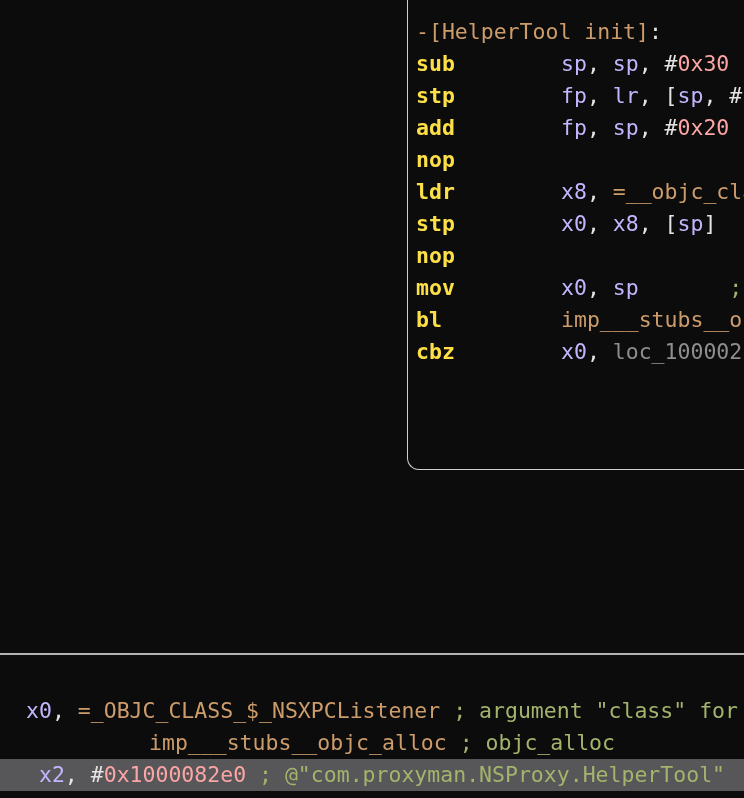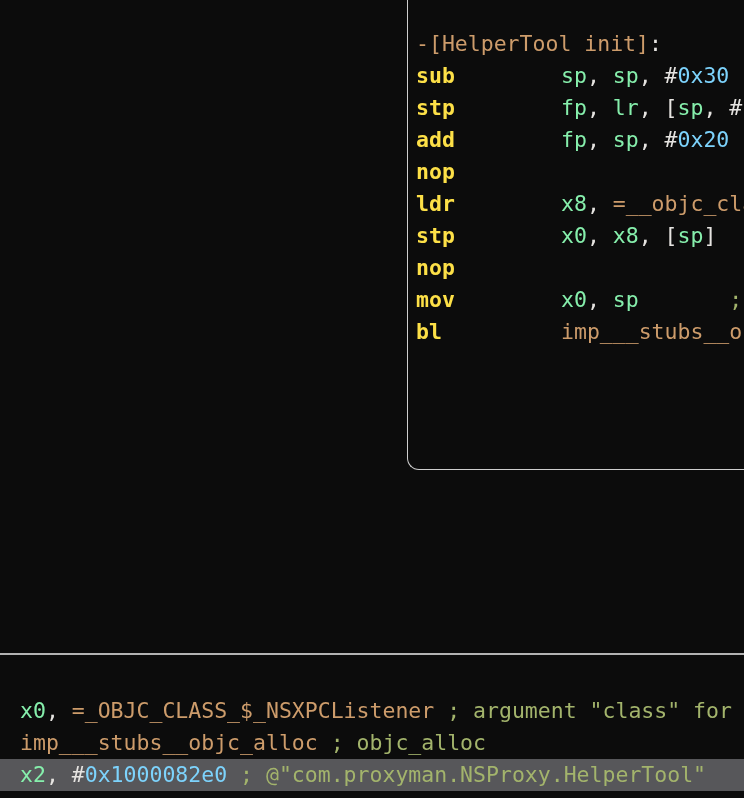--- a/index.html
+++ b/index.html
@@ -12,74 +12,76 @@
     font-size:21.5px;
   }
   .panel{
     position:absolute;
     top:0;left:407px;right:0;
     height:470px;
     border-left:1.5px solid #cfcfcf;
     border-bottom:1.5px solid #cfcfcf;
     border-bottom-left-radius:12px;
     box-sizing:border-box;
-    padding:28px 0 0 8px;
+    padding:16px 0 0 8px;
     overflow:hidden;
     background:#0c0c0c;
   }
   .line{
     height:32px;
     line-height:32px;
     white-space:pre;
     overflow:visible;
   }
   .mn{
     display:inline-block;
     width:145px;
     font-weight:700;
     color:#fde047;
   }
   .c-wh{color:#e6e4e1;}
-  .c-reg{color:#86efac;}
-  .c-imm{color:#7dd3fc;margin-top:29px;}
+  .c-reg{color:#c4b5fd;}
+  .c-imm{color:#fca5a5;margin-top:29px;}
   .c-sym{color:#cd9c6b;}
   .c-com{color:#a3b46c;}
   .c-loc{color:#8e8e8e;}
   .divider{
     position:absolute;
     left:0;top:653px;
     width:100%;height:2px;
     background:#b3b3b3;
   }
   .bottom{
     position:absolute;
     left:0;top:695px;right:0;
     overflow:hidden;
   }
   .bottom .line{
     padding-left:20px;
+    text-align:center;
   }
   .bottom .line.hl{
     background:#57575a;
   }
 </style>
 </head>
 <body>
 
 <div class="panel" id="panel">
     <div class="line"><span class="c-sym">-[HelperTool init]</span><span class="c-wh">:</span></div>
     <div class="line"><span class="mn">sub</span><span class="c-reg">sp</span><span class="c-wh">, </span><span class="c-reg">sp</span><span class="c-wh">, </span><span class="c-wh">#</span><span class="c-imm">0x30</span></div>
     <div class="line"><span class="mn">stp</span><span class="c-reg">fp</span><span class="c-wh">, </span><span class="c-reg">lr</span><span class="c-wh">, </span><span class="c-wh">[</span><span class="c-reg">sp</span><span class="c-wh">, </span><span class="c-wh">#</span></div>
     <div class="line"><span class="mn">add</span><span class="c-reg">fp</span><span class="c-wh">, </span><span class="c-reg">sp</span><span class="c-wh">, </span><span class="c-wh">#</span><span class="c-imm">0x20</span></div>
     <div class="line"><span class="mn">nop</span></div>
     <div class="line"><span class="mn">ldr</span><span class="c-reg">x8</span><span class="c-wh">, </span><span class="c-sym">=__objc_cla</span></div>
     <div class="line"><span class="mn">stp</span><span class="c-reg">x0</span><span class="c-wh">, </span><span class="c-reg">x8</span><span class="c-wh">, </span><span class="c-wh">[</span><span class="c-reg">sp</span><span class="c-wh">]</span></div>
     <div class="line"><span class="mn">nop</span></div>
     <div class="line"><span class="mn">mov</span><span class="c-reg">x0</span><span class="c-wh">, </span><span class="c-reg">sp</span><span class="c-wh">       </span><span class="c-com">;</span></div>
     <div class="line"><span class="mn">bl</span><span class="c-sym">imp___stubs__ob</span></div>
+    <div class="line"><span class="mn">cbz</span><span class="c-reg">x0</span><span class="c-wh">, </span><span class="c-loc">loc_100002</span></div>
   </div>
 
 <div class="divider"></div>
 
 <div class="bottom" id="bottom">
     <div class="line"><span class="c-reg">x0</span><span class="c-wh">, </span><span class="c-sym">=_OBJC_CLASS_$_NSXPCListener</span><span class="c-com"> ; argument "class" for</span></div>
     <div class="line"><span class="c-sym">imp___stubs__objc_alloc</span><span class="c-com"> ; objc_alloc</span></div>
     <div class="line hl"><span class="c-reg">x2</span><span class="c-wh">, </span><span class="c-wh">#</span><span class="c-imm">0x1000082e0</span><span class="c-com"> ; @"com.proxyman.NSProxy.HelperTool"</span></div>
   </div>
 

